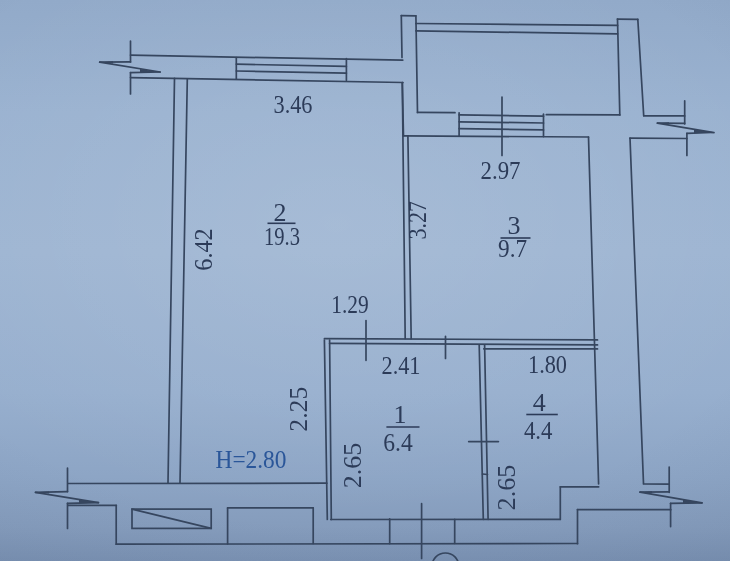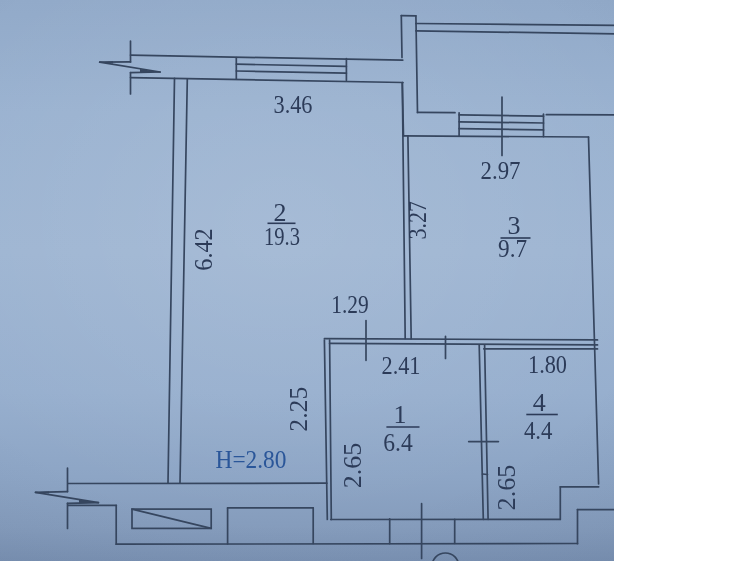--- a/index.html
+++ b/index.html
@@ -1,16 +1,16 @@
 <!DOCTYPE html>
 <html><head>
 <meta charset="utf-8">
 <style>
   html,body{margin:0;padding:0;}
-  #page{position:relative;width:614px;height:561px;overflow:hidden;
+  #page{position:relative;width:730px;height:561px;overflow:hidden;
     background:
       radial-gradient(130% 110% at 46% 40%, rgba(255,255,255,0.09) 0%, rgba(255,255,255,0.0) 48%, rgba(25,45,75,0.08) 78%, rgba(20,40,70,0.18) 100%),
       linear-gradient(180deg, #92aac9 0%, #9ab2d0 20%, #9eb5d2 45%, #97afce 70%, #8da5c5 85%, #859cbc 94%, #7a91b2 100%);
   }
   svg{position:absolute;left:0;top:0;filter:blur(0.35px);}
   text{font-family:"Liberation Serif", serif;fill:#2c3b58;font-size:26px;}
   .b{fill:#2a5699;}
 </style>
 </head>
 <body>

